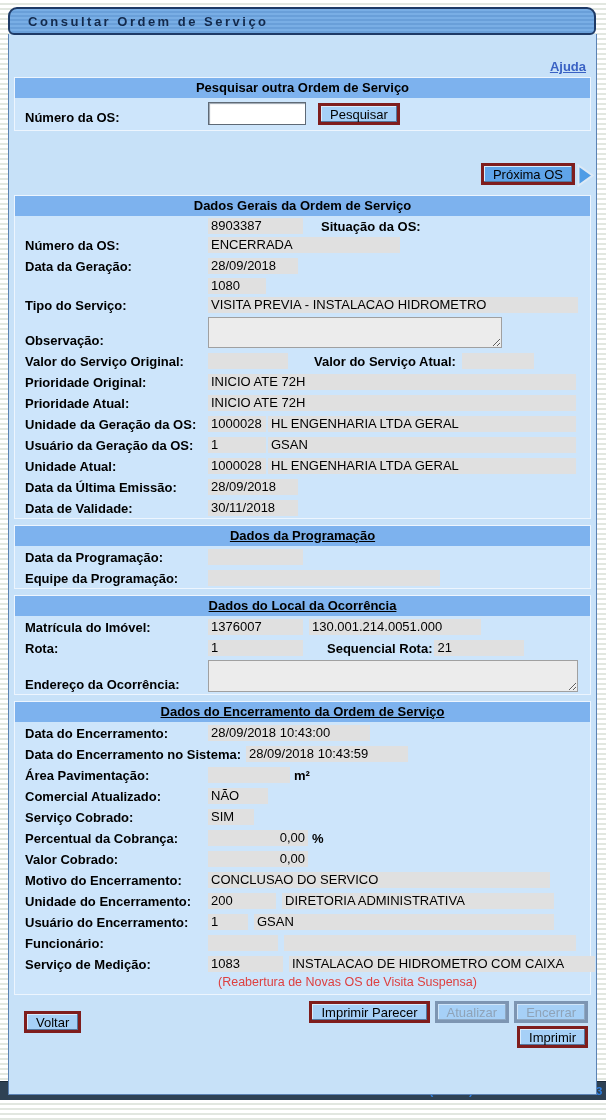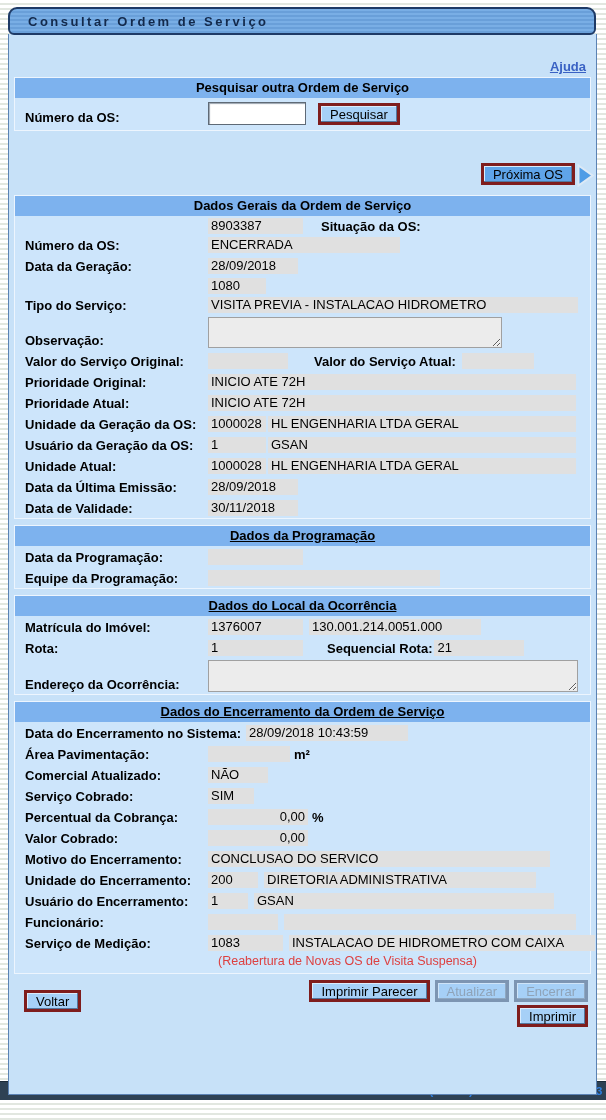--- a/index.html
+++ b/index.html
@@ -201,20 +201,24 @@
     </div>
     <div class="row">
       <span class="lbl">Endereço da Ocorrência:</span>
       <textarea class="ta" style="width: 370px; height: 32px;" readonly=""></textarea>
     </div>
   </div>
 
   <div class="section">
     <div class="sec-header u">Dados do Encerramento da Ordem de Serviço</div>
 
+    <div class="row">
+      <span class="lbl">Data do Encerramento:</span>
+      <span class="fld" style="width:162px">28/09/2018 10:43:00</span>
+    </div>
 
     <div class="row">
       <span class="lbl auto">Data do Encerramento no Sistema:</span>
       <span class="fld" style="width:162px">28/09/2018 10:43:59</span>
     </div>
 
     <div class="row">
       <span class="lbl">Área Pavimentação:</span>
       <span class="fld" style="width:82px"></span>
       <span class="unit">m²</span>
@@ -241,21 +245,21 @@
       <span class="fld num" style="width:100px">0,00</span>
     </div>
 
     <div class="row">
       <span class="lbl">Motivo do Encerramento:</span>
       <span class="fld" style="width:342px">CONCLUSAO DO SERVICO</span>
     </div>
 
     <div class="row">
       <span class="lbl">Unidade do Encerramento:</span>
-      <span class="fld" style="width:50px">200</span>
+      <span class="fld" style="width:68px">200</span>
       <span class="fld ml6" style="width:272px">DIRETORIA ADMINISTRATIVA</span>
     </div>
 
     <div class="row">
       <span class="lbl">Usuário do Encerramento:</span>
       <span class="fld" style="width:40px">1</span>
       <span class="fld ml6" style="width:300px">GSAN</span>
     </div>
 
     <div class="row">

